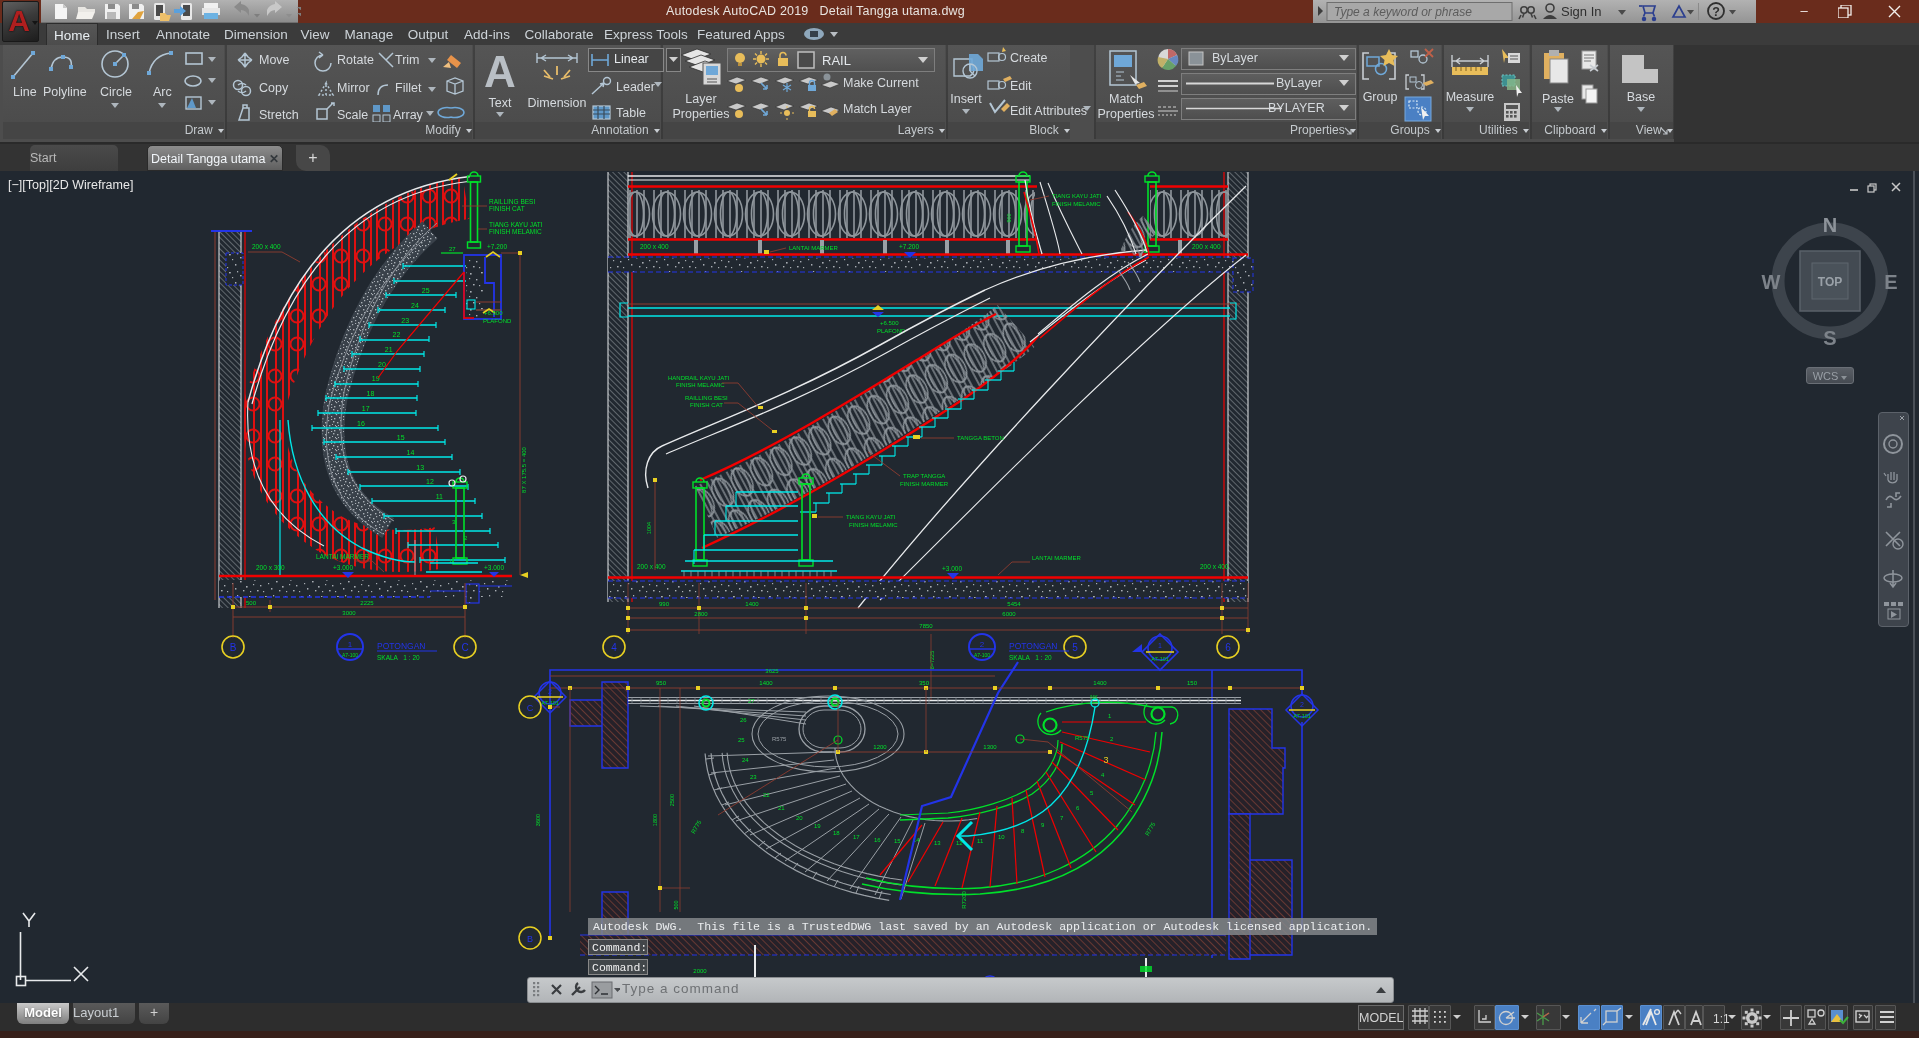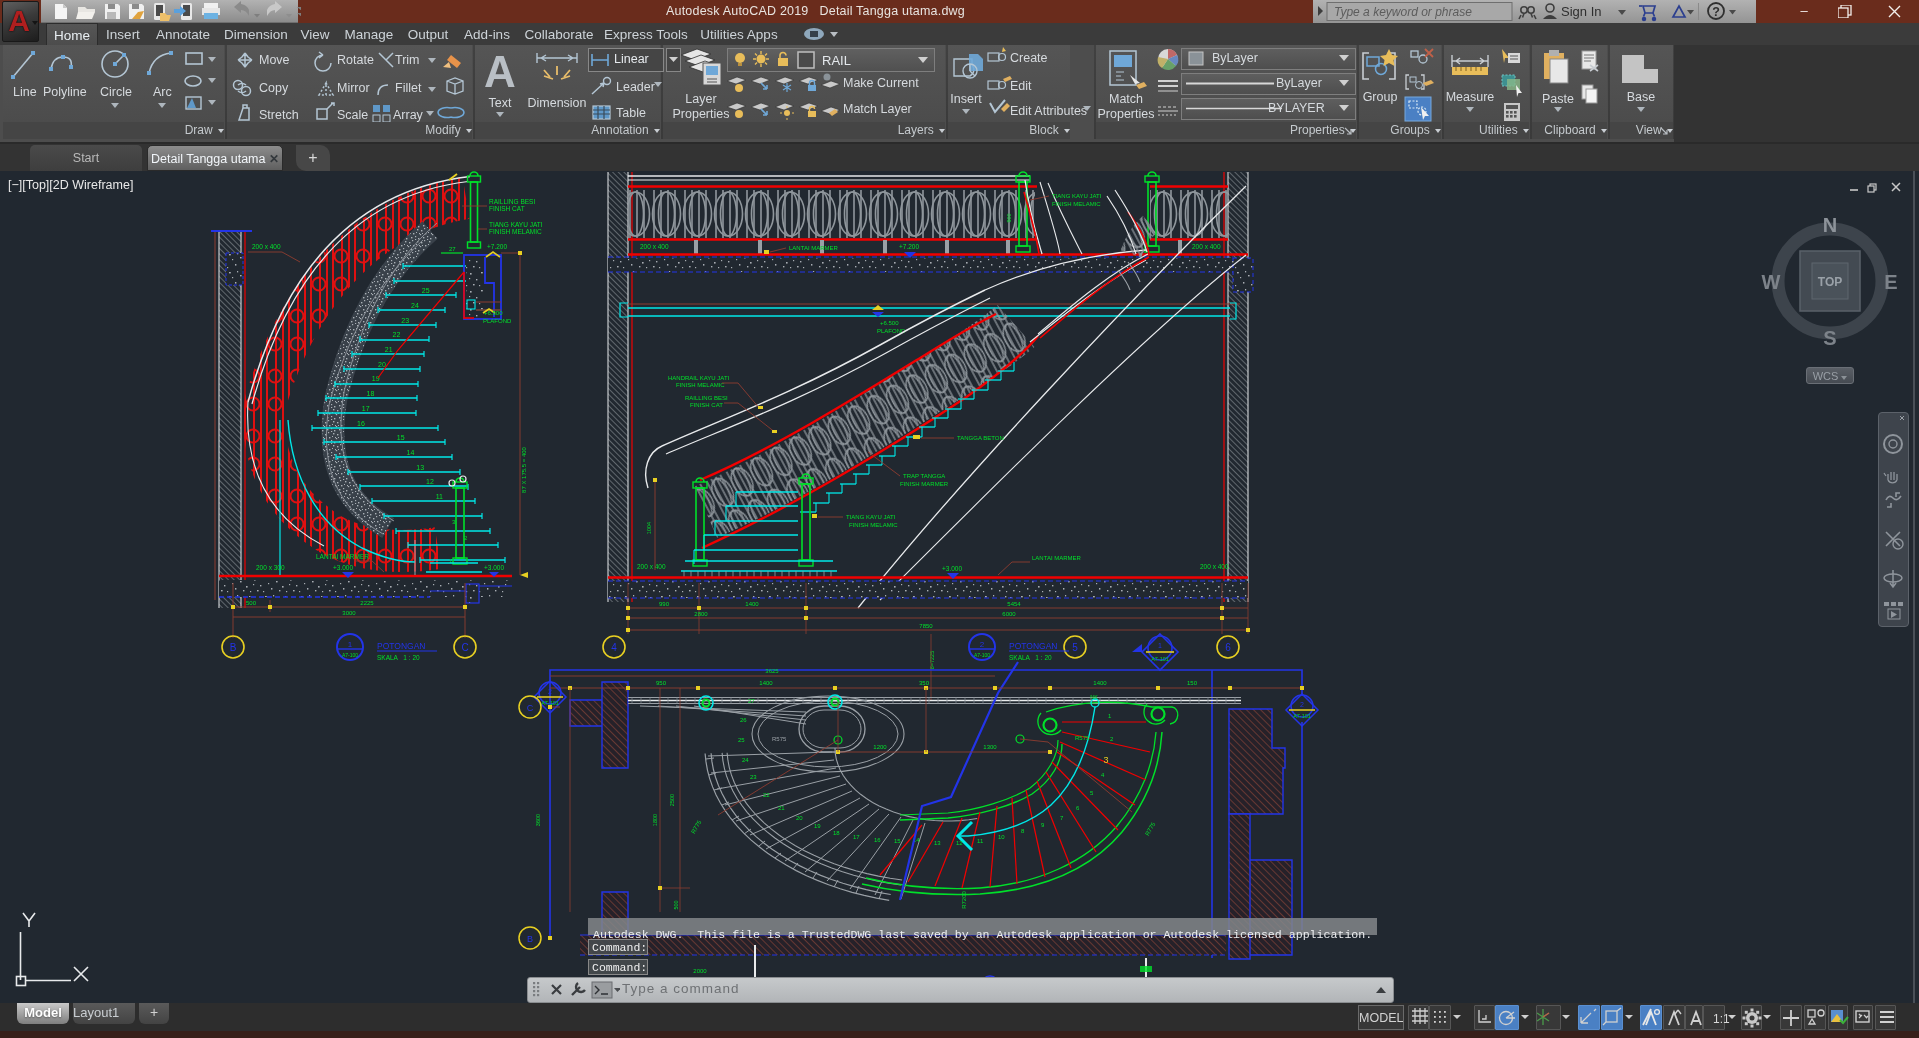--- a/index.html
+++ b/index.html
@@ -114,21 +114,21 @@
 <div class="rtab act" style="left:46px;top:23px;width:52px">Home</div>
 <div class="rtab" style="left:102px;top:23px;width:42px">Insert</div>
 <div class="rtab" style="left:156px;top:23px;width:52px">Annotate</div>
 <div class="rtab" style="left:224px;top:23px;width:62px">Dimension</div>
 <div class="rtab" style="left:296px;top:23px;width:38px">View</div>
 <div class="rtab" style="left:344px;top:23px;width:50px">Manage</div>
 <div class="rtab" style="left:404px;top:23px;width:48px">Output</div>
 <div class="rtab" style="left:462px;top:23px;width:50px">Add-ins</div>
 <div class="rtab" style="left:524px;top:23px;width:70px">Collaborate</div>
 <div class="rtab" style="left:604px;top:23px;width:82px">Express Tools</div>
-<div class="rtab" style="left:697px;top:23px;width:84px">Utilities Apps</div>
+<div class="rtab" style="left:697px;top:23px;width:84px">Featured Apps</div>
 <svg class="abs" style="left:800px;top:27px" width="46" height="15">
     <ellipse cx="14" cy="7" rx="10" ry="6" fill="#8fa8bc"></ellipse>
     <rect x="10" y="4" width="8" height="6" fill="#35404a"></rect>
     <path d="M30 5 l4 5 4 -5z" fill="#b8bdc2"></path>
   </svg>
 <div id="ribbon"></div>
 <div class="panel" style="left:3px;top:45px;width:221px">
     <div class="plabel">Draw <span class="caret" style="margin-left:2px"></span></div>
   </div>
 <div class="panel" style="left:227px;top:45px;width:245px">
@@ -469,21 +469,21 @@
     <path d="M58 20 l8 6 M66 20 l-8 6" stroke="#c8cdd2" stroke-width="1.6"></path>
 <rect x="50" y="40" width="11" height="14" fill="#e8e8e8" stroke="#999"></rect>
     <rect x="54" y="44" width="11" height="14" fill="#f4f4f4" stroke="#999"></rect>
 </svg>
 <svg class="abs" style="left:1610px;top:45px" width="63" height="77" viewBox="0 0 63 77">
 <path d="M12 10 h22 v14 h14 v14 h-36 z" fill="#c4c4c4"></path>
 <text x="31" y="56" font-size="12.5" fill="#d6dade" text-anchor="middle">Base</text>
 <path d="M27 62 l4 5 4 -5z" fill="#aeb6bd"></path>
 </svg>
 <div id="filetabs"></div>
-<div class="ftab" style="left:30px;top:145px;width:112px;background:linear-gradient(#4a4a4a,#3e3e3e);color:#b9b9b9;text-align:center;line-height:26px">Start</div>
+<div class="ftab" style="left:30px;top:145px;width:88px;background:linear-gradient(#4a4a4a,#3e3e3e);color:#b9b9b9;line-height:26px">Start</div>
 <div class="ftab" style="left:147px;top:145px;width:136px;background:linear-gradient(#8c8c8c,#5f5f5f);color:#f2f6fa;text-align:center;line-height:26px;border:1px solid #2a2a2a">Detail Tangga utama <span style="color:#33383c;font-weight:bold;font-size:12px">✕</span></div>
 <div class="ftab" style="left:296px;top:145px;width:34px;background:#474747;border-radius:0 10px 0 10px;color:#d8d8d8;text-align:center;line-height:25px;font-size:16px">+</div>
 <div id="canvas"></div>
 <div class="abs" style="left:8px;top:178px;color:#e8e8e8;font-size:12.5px">[−][Top][2D Wireframe]</div>
 <svg class="abs" style="left:1848px;top:181px" width="60" height="14" viewBox="0 0 60 14">
 <path d="M2 9 h8" stroke="#c8c8c8" stroke-width="1.6"></path>
 <rect x="22" y="3" width="6" height="6" fill="none" stroke="#c8c8c8" stroke-width="1.2"></rect>
     <rect x="20" y="5" width="6" height="6" fill="#212830" stroke="#c8c8c8" stroke-width="1.2"></rect>
 <path d="M44 2 l8 8 M52 2 l-8 8" stroke="#c8c8c8" stroke-width="1.5"></path>
 </svg>
@@ -1262,21 +1262,21 @@
       <path d="M15 158 v16 m-3 -3 l3 4 3 -4"></path>
     </g>
 <g fill="#8f959c">
       <rect x="6" y="190" width="5" height="4"></rect>
       <rect x="13" y="190" width="5" height="4"></rect>
       <rect x="20" y="190" width="5" height="4"></rect>
       <rect x="10" y="197" width="12" height="10" fill="none" stroke="#8f959c"></rect>
       <path d="M13 199 l6 3.5 -6 3.5z"></path>
     </g>
 </svg>
-<div class="abs mono" style="left:588px;top:918px;height:17px;background:rgba(130,134,138,0.85);color:#eceef0;font-size:11.6px;line-height:17px;padding:8px 5px;white-space:nowrap">Autodesk DWG.&nbsp;&nbsp;This file is a TrustedDWG last saved by an Autodesk application or Autodesk licensed application.</div>
+<div class="abs mono" style="left:588px;top:918px;height:17px;background:rgba(130,134,138,0.85);color:#eceef0;font-size:11.6px;line-height:17px;padding:0 5px;white-space:nowrap">Autodesk DWG.&nbsp;&nbsp;This file is a TrustedDWG last saved by an Autodesk application or Autodesk licensed application.</div>
 <div class="abs mono" style="left:588px;top:939px;width:60px;height:16px;background:rgba(70,74,78,0.9);border:1px solid #888;color:#f0f0f0;font-size:11.5px;line-height:15px;padding-left:3px;white-space:nowrap">Command:</div>
 <div class="abs mono" style="left:588px;top:959px;width:60px;height:16px;background:rgba(70,74,78,0.9);border:1px solid #888;color:#f0f0f0;font-size:11.5px;line-height:15px;padding-left:3px;white-space:nowrap">Command:</div>
 <div class="abs" style="left:527px;top:977px;width:867px;height:26px;background:linear-gradient(#c6c9cb,#b2b5b8);border:1px solid #8a8d90;border-radius:3px"></div>
 <svg class="abs" style="left:530px;top:979px" width="90" height="22" viewBox="0 0 90 22">
 <g fill="#7a7d80">
 <rect x="3" y="3" width="2.2" height="2.2"></rect>
 <rect x="7" y="3" width="2.2" height="2.2"></rect>
 <rect x="3" y="7" width="2.2" height="2.2"></rect>
 <rect x="7" y="7" width="2.2" height="2.2"></rect>
 <rect x="3" y="11" width="2.2" height="2.2"></rect>

